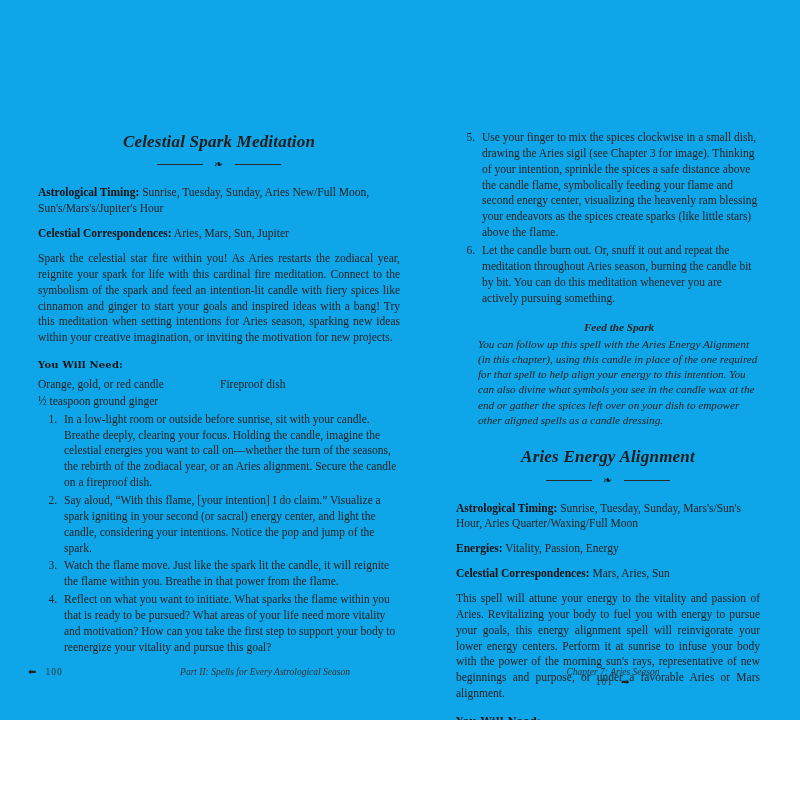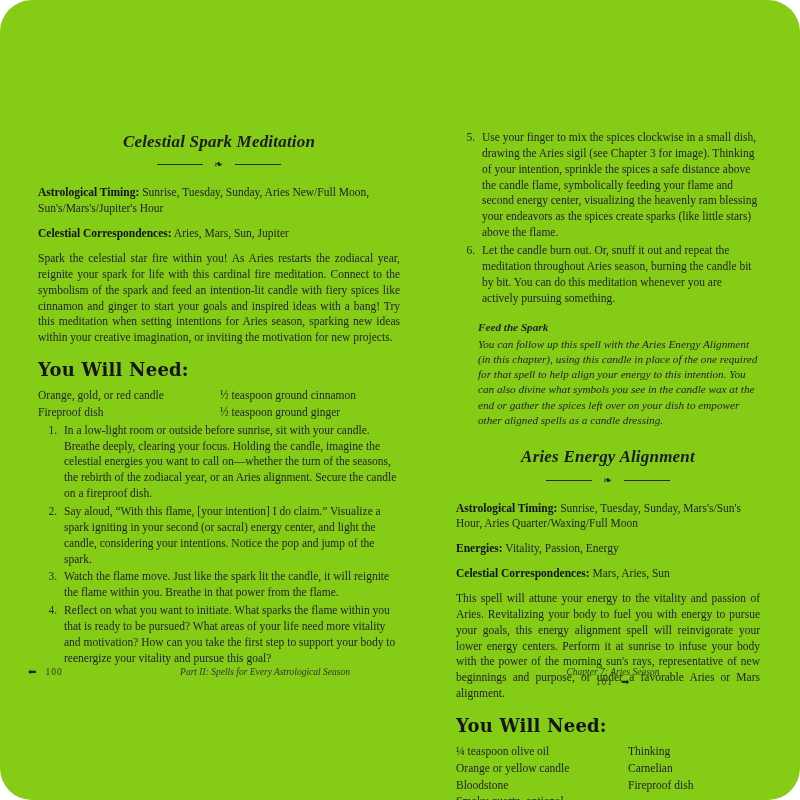--- a/index.html
+++ b/index.html
@@ -3,26 +3,25 @@
 <meta charset="utf-8">
 <style>
   html, body {
     margin: 0;
     padding: 0;
     background: #ffffff;
   }
   .spread {
     position: relative;
     width: 800px;
-    height: 800px;
-    background: #84cc16;
+    height: 720px;
+    background: #0ea5e9;
     font-family: "Liberation Serif", serif;
     color: #232323;
     overflow: hidden;
-    border-radius: 32px;
   }
   .page {
     position: absolute;
     font-size: 11.5px;
     line-height: 1.38;
   }
   .page-left  { left: 38px;  top: 130px; width: 362px; }
   .page-right { left: 456px; top: 128px; width: 304px; }
 
   .spell-title {
@@ -58,21 +57,21 @@
   .meta b { color: #111; }
 
   .intro {
     margin: 3px 0 12px 0;
     text-align: justify;
   }
 
   .need-label, .directions-label {
     font-family: "DejaVu Serif", serif;
     font-weight: bold;
-    font-size: 18px;
+    font-size: 10px;
     letter-spacing: 0.2px;
     color: #151515;
     margin: 12px 0 5px 0;
   }
 
   .needs {
     display: grid;
     grid-template-columns: 178px 1fr;
     column-gap: 4px;
     row-gap: 1px;
@@ -95,20 +94,21 @@
 
   .sidebar {
     margin: 14px 0 0 22px;
     font-style: italic;
     font-size: 11.2px;
     line-height: 1.36;
   }
   .sidebar-title {
     font-weight: bold;
     margin-bottom: 1px;
+    text-align: center;
   }
 
   .page-right .spell-title { margin-top: 17px; }
 
   .footer {
     position: absolute;
     top: 667px;
     font-size: 9.5px;
     color: #333;
     display: flex;
@@ -146,21 +146,20 @@
     </div>
 
     <p class="meta"><b>Astrological Timing:</b><span> Sunrise, Tuesday, Sunday, Aries New/Full Moon, Sun's/Mars's/Jupiter's Hour</span></p>
     <p class="meta"><b>Celestial Correspondences:</b><span> Aries, Mars, Sun, Jupiter</span></p>
 
     <p class="intro">Spark the celestial star fire within you! As Aries restarts the zodiacal year, reignite your spark for life with this cardinal fire meditation. Connect to the symbolism of the spark and feed an intention-lit candle with fiery spices like cinnamon and ginger to start your goals and inspired ideas with a bang! Try this meditation when setting intentions for Aries season, sparking new ideas within your creative imagination, or inviting the motivation for new projects.</p>
 
     <div class="need-label">You Will Need:</div>
     <div class="needs">
       <span>Orange, gold, or red candle</span>
-      <span>½ teaspoon ground cinnamon</span>
       <span>Fireproof dish</span>
       <span>½ teaspoon ground ginger</span>
     </div>
 
     <div class="steps">
       <div class="step">
         <span class="num">1.</span>
         <span class="stext">In a low-light room or outside before sunrise, sit with your candle. Breathe deeply, clearing your focus. Holding the candle, imagine the celestial energies you want to call on—whether the turn of the seasons, the rebirth of the zodiacal year, or an Aries alignment. Secure the candle on a fireproof dish.</span>
       </div>
       <div class="step">

